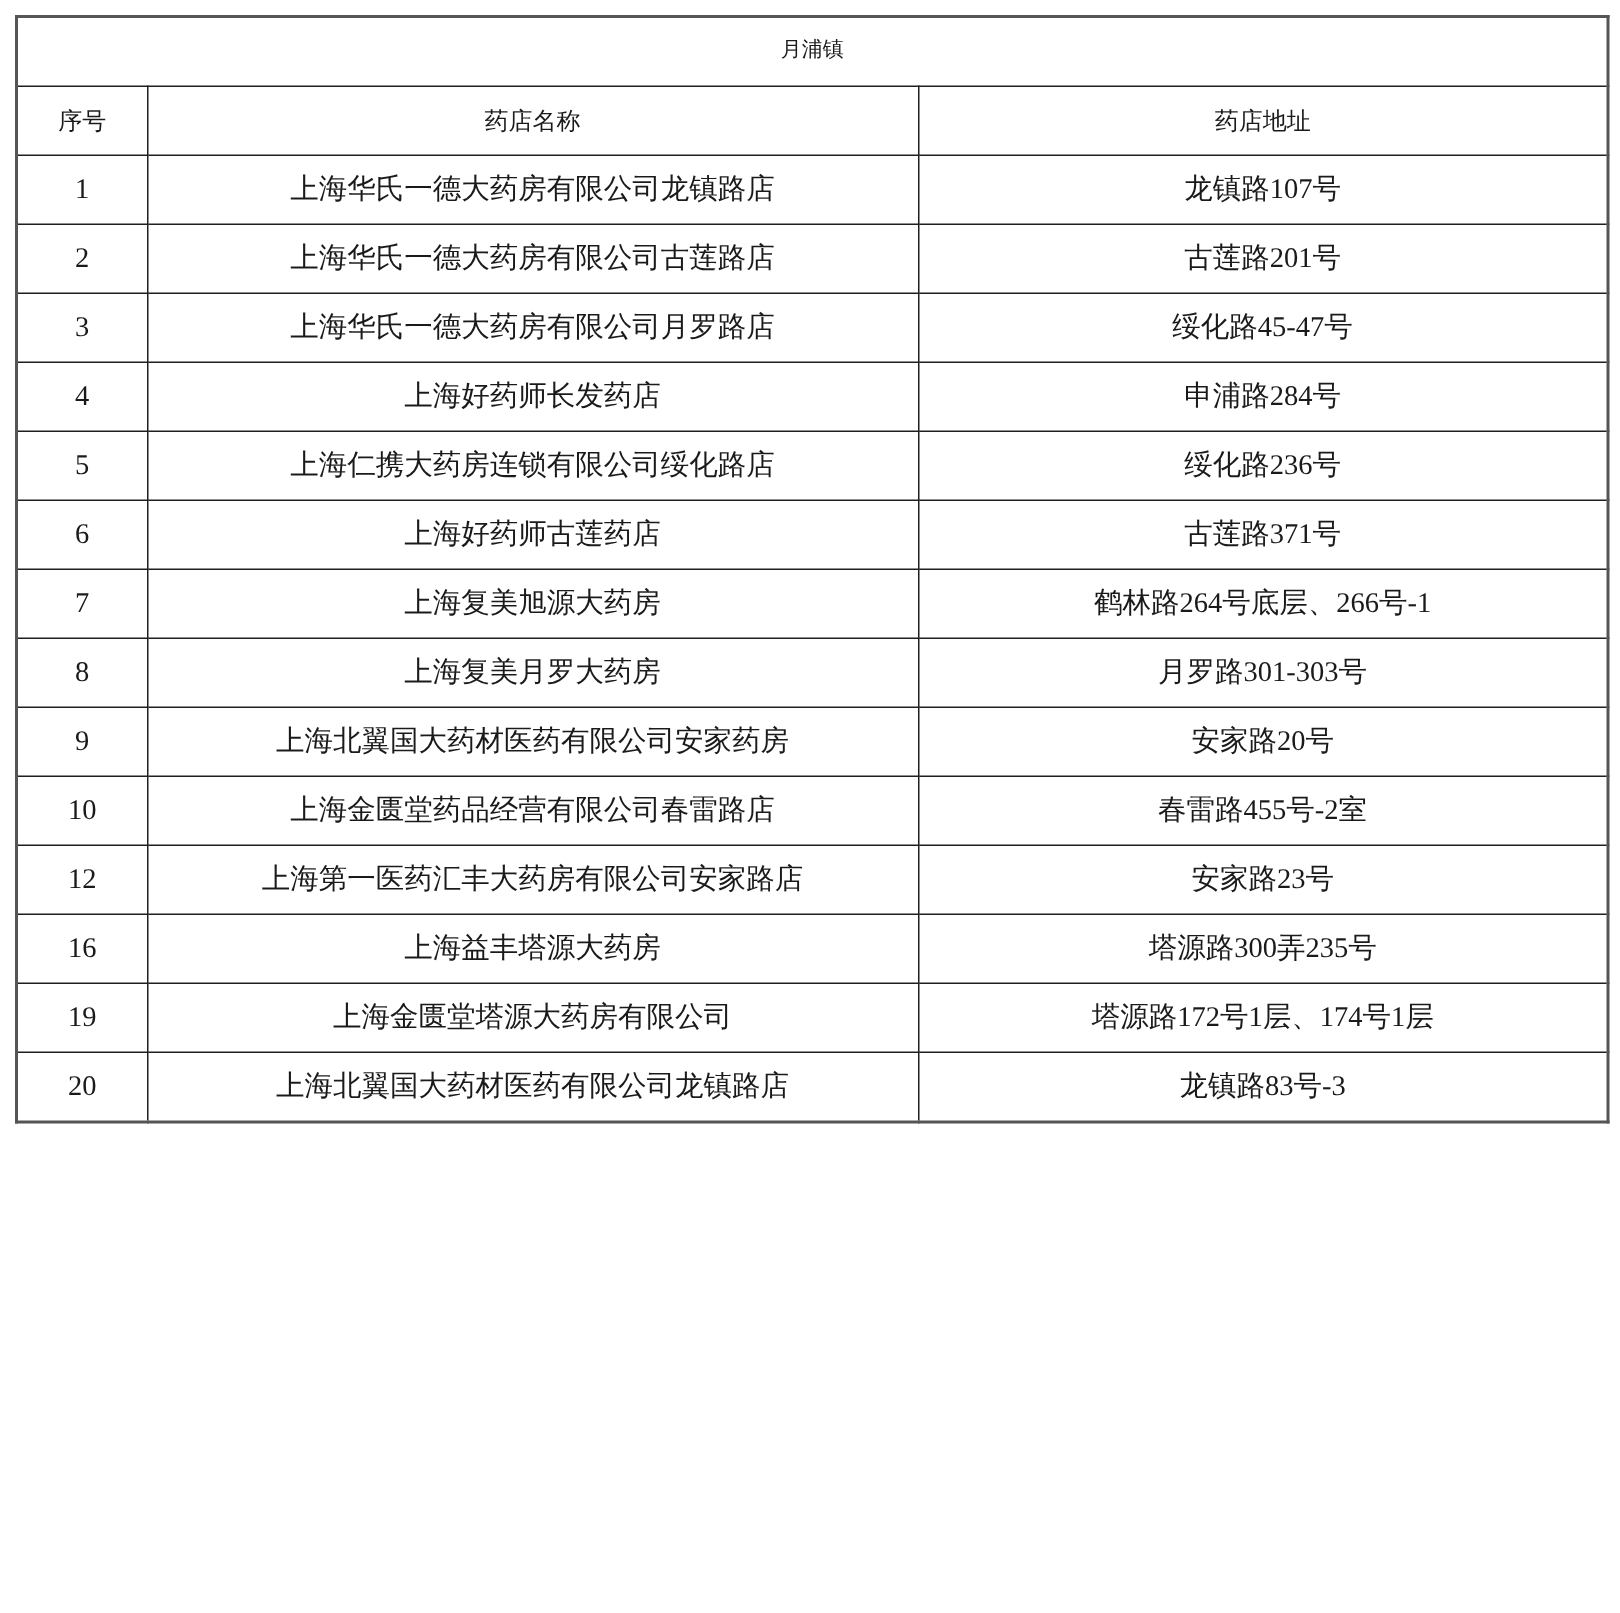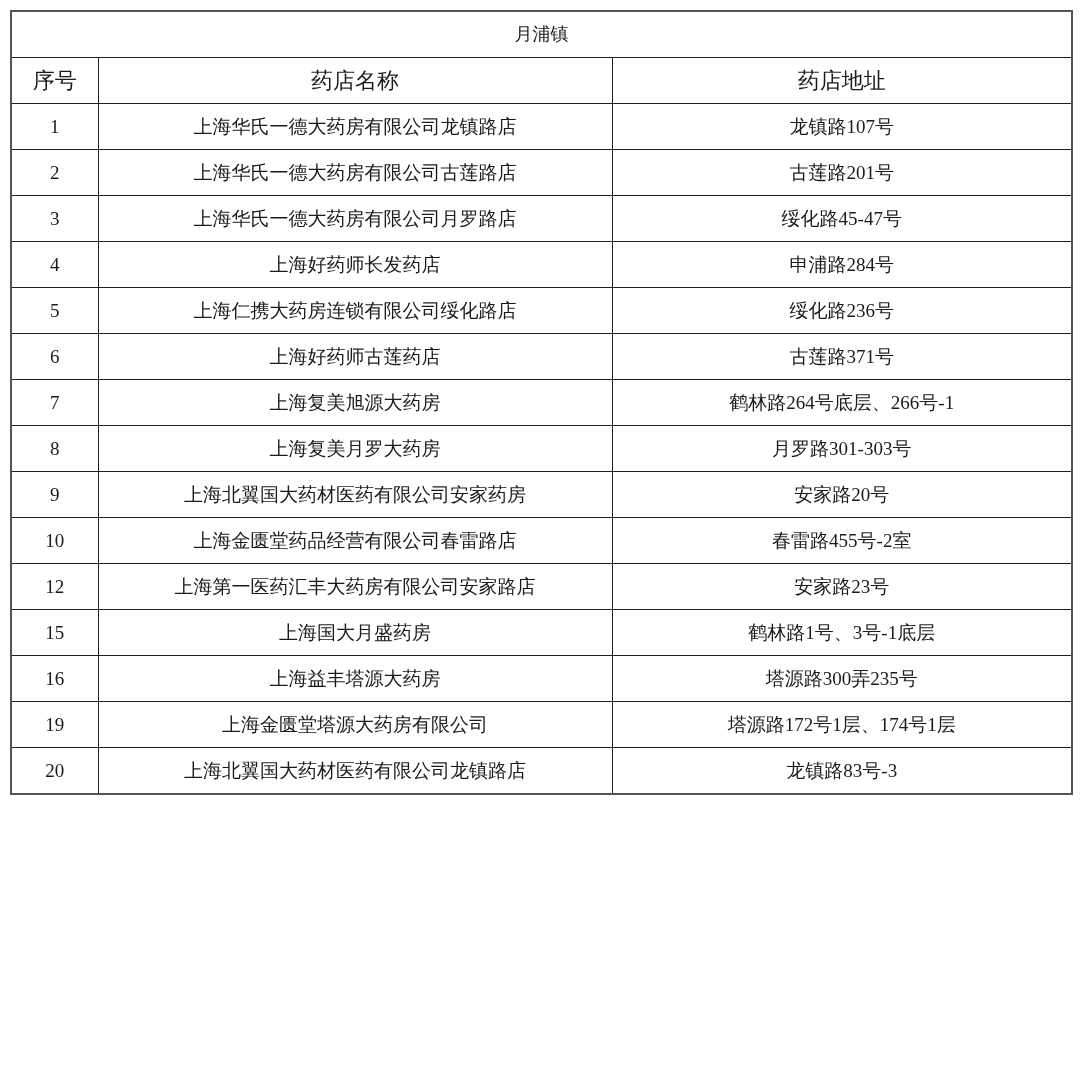--- a/index.html
+++ b/index.html
@@ -20,22 +20,22 @@
       padding: 0 2px;
       font-weight: normal;
       font-size: 19px;
       line-height: 29px;
       font-family: "Liberation Serif", "DejaVu Serif", serif;
       overflow: hidden;
     }
     col.c-idx { width: 87px; }
     col.c-name { width: 514px; }
     col.c-addr { width: 460px; }
-    tr.title-row td { height: 45px; font-family: Liberation Serif, serif; font-size: 18px; }
-    tr.header-row th { height: 45px; font-family: "DejaVu Sans", sans-serif; font-size: 22px; }
+    tr.title-row td { height: 45px; font-family: Liberation Mono, monospace; font-size: 14px; }
+    tr.header-row th { height: 45px; font-family: "DejaVu Sans", sans-serif; font-size: 16px; }
     tr.data-row td { height: 45px; }
     tr.data-row.tall td { height: 80px; }
     td.name-cell { font-family: "DejaVu Sans", sans-serif; font-size: 18px; }
     td.addr-cell { font-family: "Liberation Serif", "DejaVu Serif", serif; font-size: 19px; }
   </style>
 </head>
 <body>
 
 <table class="pharmacy-table">
   <colgroup>
@@ -103,25 +103,20 @@
         <td>10</td>
         <td class="name-cell">上海金匮堂药品经营有限公司春雷路店</td>
         <td class="addr-cell">春雷路455号-2室</td>
       </tr>
       <tr class="data-row">
         <td>12</td>
         <td class="name-cell">上海第一医药汇丰大药房有限公司安家路店</td>
         <td class="addr-cell">安家路23号</td>
       </tr>
       <tr class="data-row">
-        <td>15</td>
-        <td class="name-cell">上海国大月盛药房</td>
-        <td class="addr-cell">鹤林路1号、3号-1底层</td>
-      </tr>
-      <tr class="data-row">
         <td>16</td>
         <td class="name-cell">上海益丰塔源大药房</td>
         <td class="addr-cell">塔源路300弄235号</td>
       </tr>
       <tr class="data-row">
         <td>19</td>
         <td class="name-cell">上海金匮堂塔源大药房有限公司</td>
         <td class="addr-cell">塔源路172号1层、174号1层</td>
       </tr>
       <tr class="data-row">

